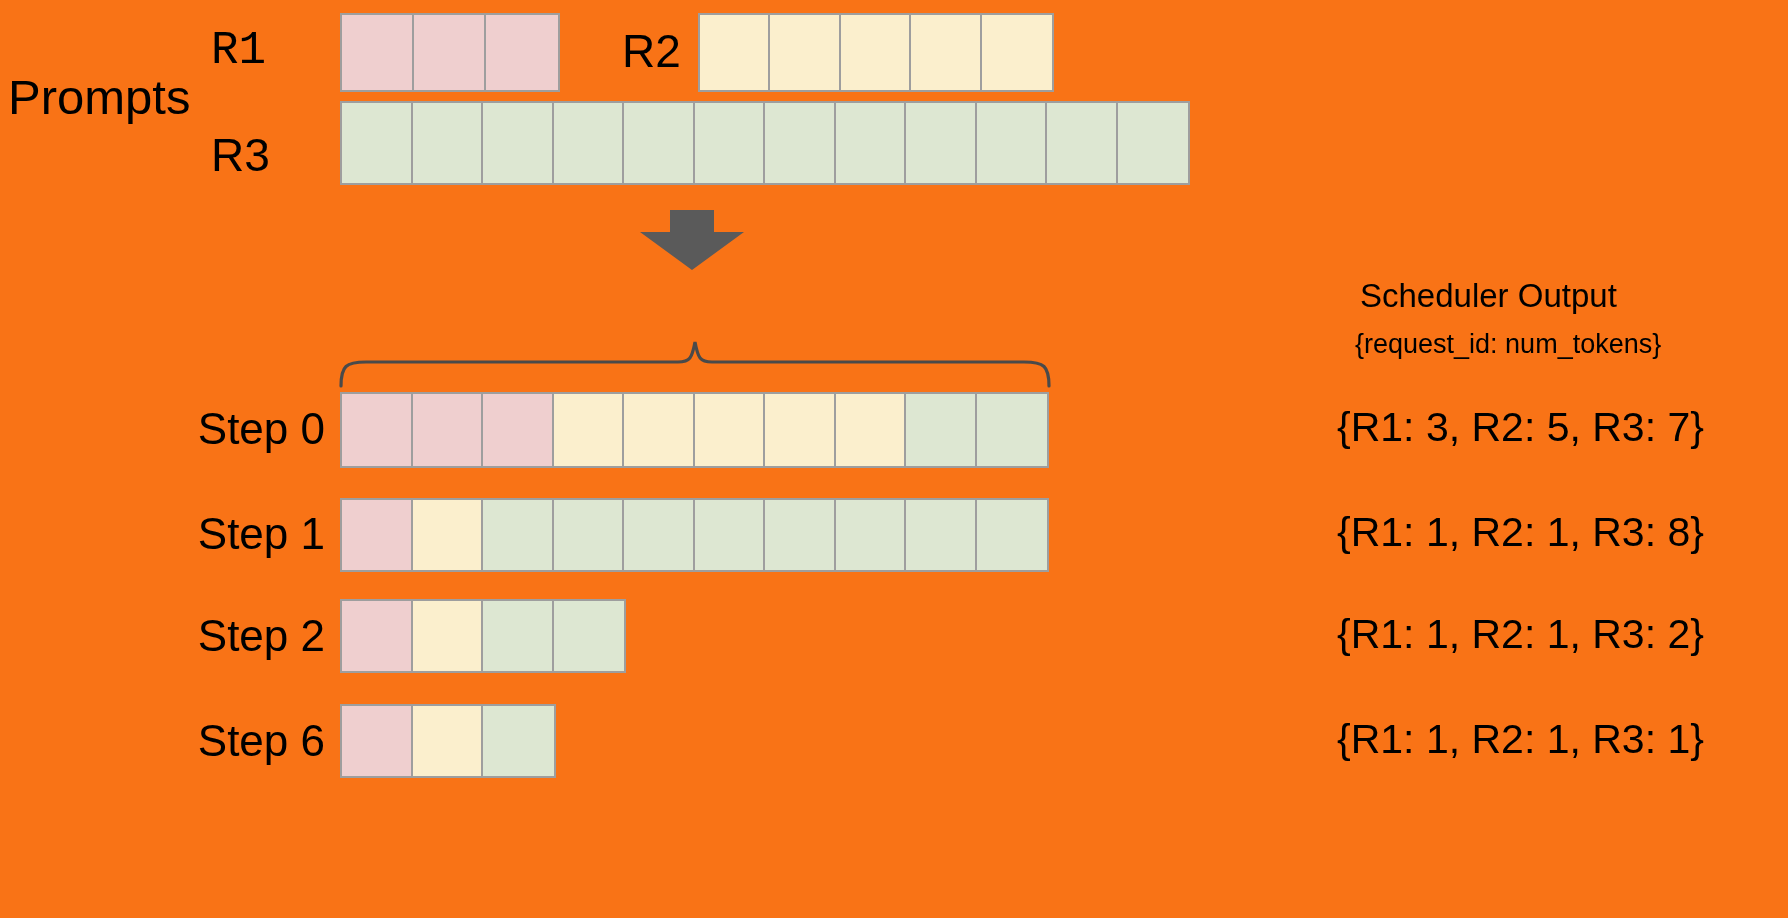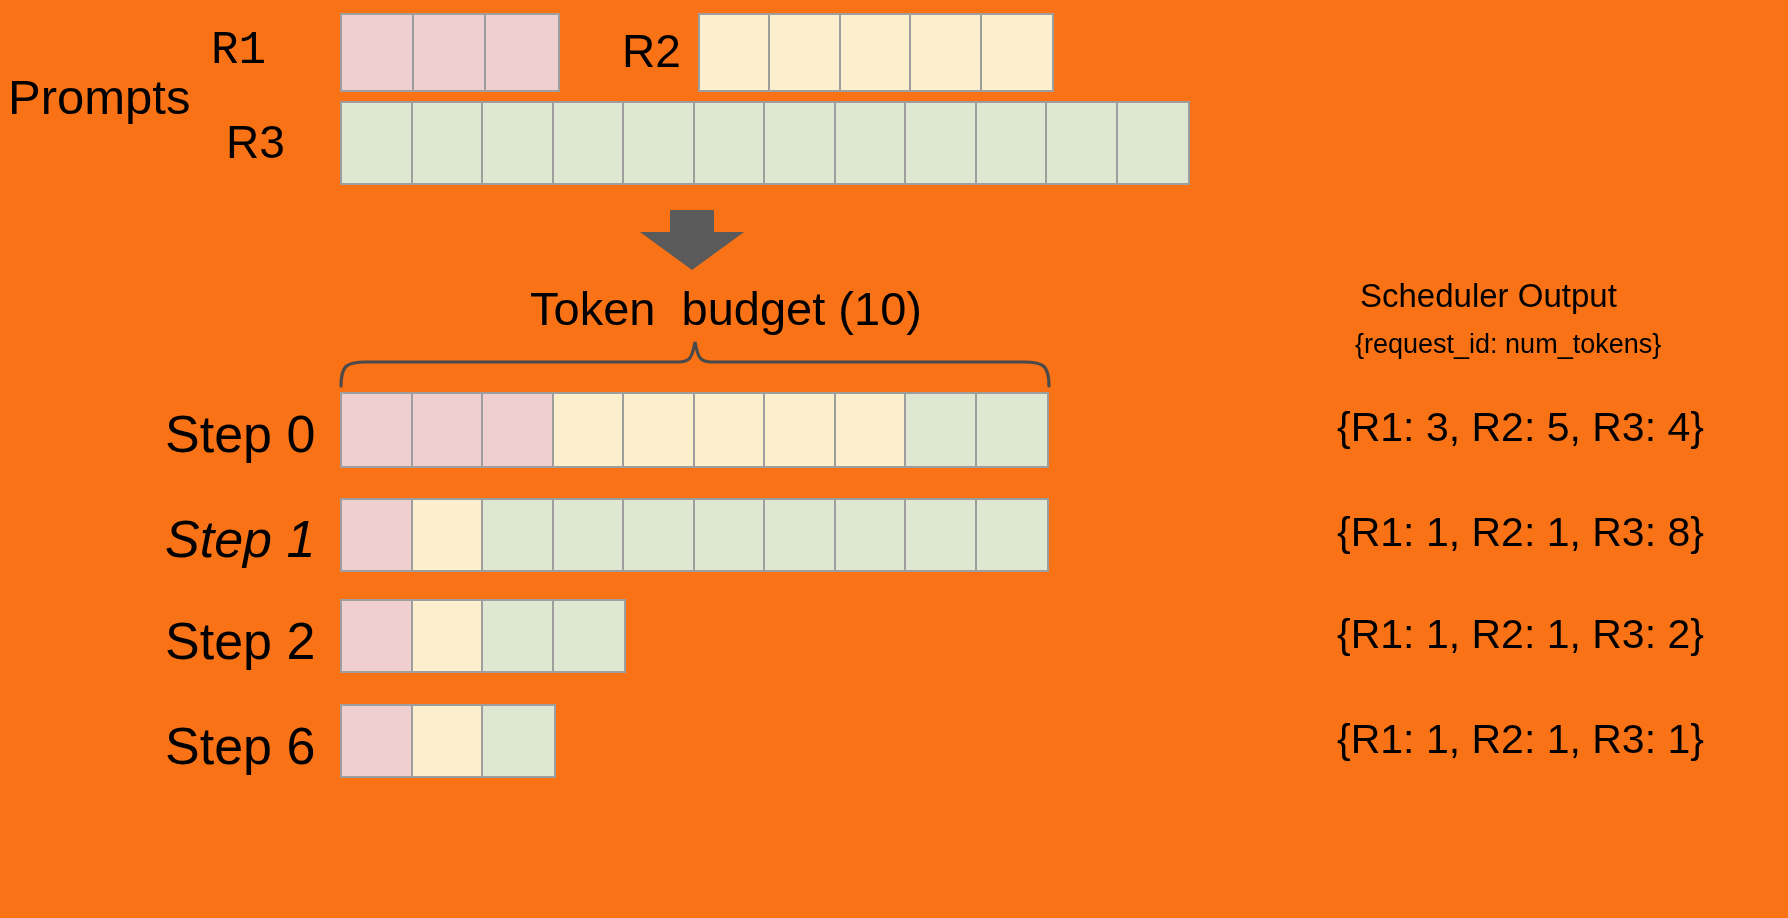--- a/index.html
+++ b/index.html
@@ -30,22 +30,23 @@
   .prompts-label {
     font-size: 49px;
     left: 8px;
     top: 73px;
   }
   .row-label {
     font-size: 46px;
   }
   .step-label {
     position: absolute;
-    font-size: 52px;
-    white-space: pre;
+    font-size: 44px;
+    white-space: pre;
+    text-align: right;
     right: 0;
   }
 
   
   .token-row {
     position: absolute;
     display: flex;
     box-sizing: border-box;
     border: 2px solid #9e9e9e;
     background: #ffffff;
@@ -131,30 +132,29 @@
         <div class="cell c-green" style="width: 70.5px;"></div>
         <div class="cell c-green" style="width: 70.5px;"></div>
         <div class="cell c-green" style="width: 70.5px;"></div>
         <div class="cell c-green" style="width: 70.5px;"></div>
         <div class="cell c-green" style="width: 70.5px;"></div>
         <div class="cell c-green" style="width: 70.5px;"></div>
         <div class="cell c-green" style="width: 70.5px;"></div>
         <div class="cell c-green" style="width: 70.5px;"></div>
         <div class="cell c-green" style="width: 70.5px;"></div>
       </div>
-      <div class="txt row-label" style="left: 211px; top: 119px; margin-left: 15px;">R3</div>
+      <div class="txt row-label" style="left: 211px; top: 132px;">R3</div>
     </div>
 
   <div class="arrow-wrap">
     <svg viewBox="0 0 110 62" width="110" height="62" aria-hidden="true">
       <polygon points="33,0 77,0 77,22 107,22 55,60 3,22 33,22" fill="#5a5a5a"></polygon>
     </svg>
   </div>
 
-  <div class="txt" style="left:530px; top:285px; font-size:47px;">Token  budget (10)</div>
 
   <div class="brace-wrap">
     <svg viewBox="0 0 714 48" width="714" height="48" preserveAspectRatio="none" aria-hidden="true">
       <path d="M 3 46 C 3 26, 8 22, 28 22 L 340 22 C 352 22, 354 18, 357 2
                C 360 18, 362 22, 374 22 L 686 22 C 706 22, 711 26, 711 46" fill="none" stroke="#4a4a4a" stroke-width="3.2" stroke-linecap="round"></path>
     </svg>
   </div>
 
   <div id="step-rows">
       <div class="token-row" style="left: 340px; top: 392px; width: 709px; height: 76px;">
@@ -175,38 +175,38 @@
         <div class="cell c-yellow" style="width: 70.5px;"></div>
         <div class="cell c-green" style="width: 70.5px;"></div>
         <div class="cell c-green" style="width: 70.5px;"></div>
         <div class="cell c-green" style="width: 70.5px;"></div>
         <div class="cell c-green" style="width: 70.5px;"></div>
         <div class="cell c-green" style="width: 70.5px;"></div>
         <div class="cell c-green" style="width: 70.5px;"></div>
         <div class="cell c-green" style="width: 70.5px;"></div>
         <div class="cell c-green" style="width: 70.5px;"></div>
       </div>
-      <div class="step-label" style="width: 160px; left: 165px; top: 509px; font-style: italic;">Step 1</div>
+      <div class="step-label" style="width: 160px; left: 165px; top: 509px;">Step 1</div>
       <div class="token-row" style="left: 340px; top: 599px; width: 286px; height: 74px;">
         <div class="cell c-pink" style="width: 70.5px;"></div>
         <div class="cell c-yellow" style="width: 70.5px;"></div>
         <div class="cell c-green" style="width: 70.5px;"></div>
         <div class="cell c-green" style="width: 70.5px;"></div>
       </div>
       <div class="step-label" style="width: 160px; left: 165px; top: 611px;">Step 2</div>
       <div class="token-row" style="left: 340px; top: 704px; width: 215.5px; height: 74px;">
         <div class="cell c-pink" style="width: 70.5px;"></div>
         <div class="cell c-yellow" style="width: 70.5px;"></div>
         <div class="cell c-green" style="width: 70.5px;"></div>
       </div>
       <div class="step-label" style="width: 160px; left: 165px; top: 716px;">Step 6</div>
     </div>
 
   <div class="sched-title">Scheduler Output</div>
   <div class="sched-sub">{request_id: num_tokens}</div>
   <div id="output-lines">
-      <div class="out-line" style="top: 404px;">{R1: 3, R2: 5, R3: 4}</div>
+      <div class="out-line" style="top: 404px;">{R1: 3, R2: 5, R3: 7}</div>
       <div class="out-line" style="top: 509px;">{R1: 1, R2: 1, R3: 8}</div>
       <div class="out-line" style="top: 611px;">{R1: 1, R2: 1, R3: 2}</div>
       <div class="out-line" style="top: 716px;">{R1: 1, R2: 1, R3: 1}</div>
     </div>
 
 </div>
 
 </body></html>

